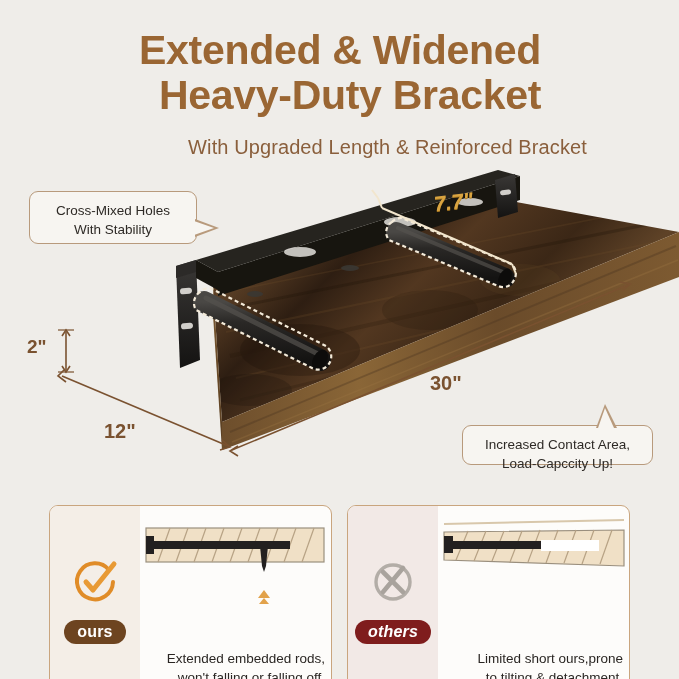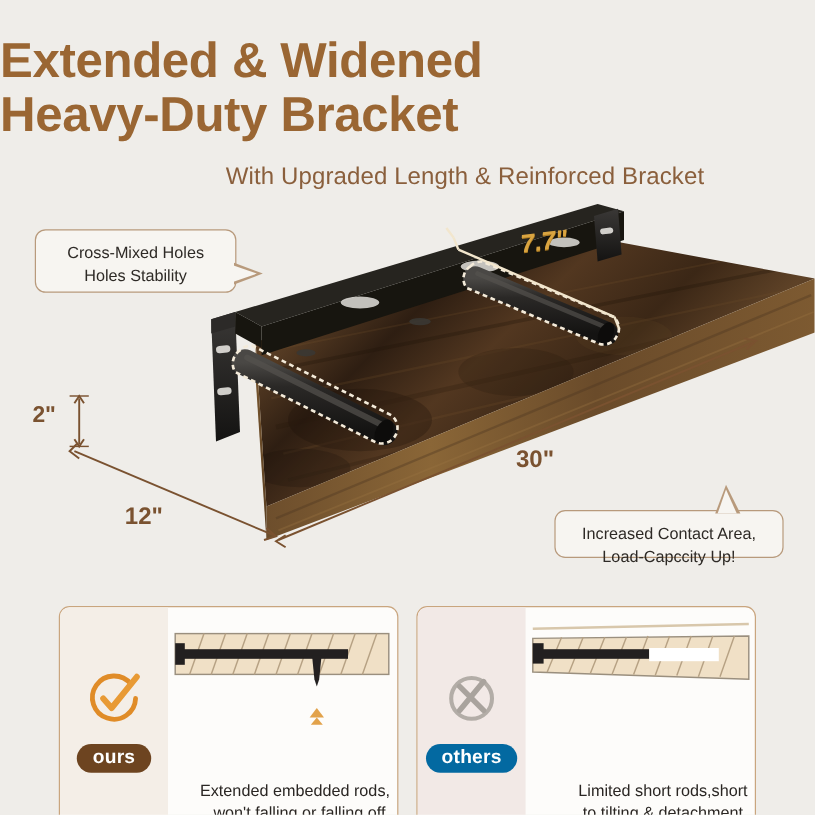--- a/index.html
+++ b/index.html
@@ -7,21 +7,21 @@
     width:679px;height:679px;
     background:#efede9;
     font-family:"Liberation Sans", sans-serif;
     overflow:hidden;
     position:relative;
   }
   .stage{position:absolute;inset:0;}
 
   
   .headline{
-    position:absolute;left:0;top:28px;width:541px;text-align:left;
+    position:absolute;left:0;top:28px;width:541px;text-align:right;
     font-size:41px;line-height:45px;font-weight:bold;color:#9a6633;
     letter-spacing:-0.3px;
   }
   .headline .l2{display:block;}
   .subhead{
     position:absolute;left:0;top:136px;width:679px;text-align:center;
     font-size:20px;color:#8a5f3c;letter-spacing:0.1px;margin-left:48px;
   }
 
   
@@ -85,21 +85,21 @@
     display:flex;flex-direction:column;align-items:center;
     justify-content:center;gap:14px;
   }
   #card-ours .card-left{background:#f4eee7;}
   #card-others .card-left{background:#f2e9e6;}
   .badge{
     border-radius:13px;padding:3px 13px;color:#ffffff;
     font-size:16px;font-weight:bold;letter-spacing:0.2px;
   }
   .badge-ours{background:#6d4420;}
-  .badge-others{background:#0369a1;}
+  .badge-others{background:#7f1d1d;font-style:italic;}
   .card-right{
     position:absolute;left:90px;top:0;right:0;bottom:0;
   }
   .card-caption{
     position:absolute;left:0;right:0;bottom:9px;text-align:right;
     font-size:13.5px;line-height:19px;color:#2a2623;padding:0 6px;
   }
   .diagram{position:absolute;left:0;top:4px;}
 </style>
 </head>
@@ -234,21 +234,21 @@
       <path d="M222,280 L230,287 L220,290"></path>
 
       <path d="M232,290 L628,125"></path>
       <path d="M238,286 L230,291 L238,296"></path>
       <path d="M620,122 L630,124 L622,131"></path>
     </g>
   </svg>
 
   <div class="callout" id="callout-holes">
     <span>Cross-Mixed Holes</span><br>
-    <span>Holes Stability</span>
+    <span>With Stability</span>
   </div>
   <div class="tail tail-holes"></div>
   <div class="tail tail-holes-in"></div>
 
   <div class="callout" id="callout-contact">
     <span>Increased Contact Area,</span><br>
     <span>Load-Capccity Up!</span>
   </div>
   <div class="tail tail-contact"></div>
   <div class="tail tail-contact-in"></div>
@@ -317,19 +317,19 @@
             <path d="M108,53 L120,20"></path>
           <path d="M126,53 L138,20"></path>
             <path d="M144,54 L156,20"></path>
             <path d="M162,54 L174,20"></path>
         </g>
         <rect x="6" y="26" width="9" height="17" fill="#232020"></rect>
         <rect x="11" y="31" width="92" height="8" fill="#232020"></rect>
         <rect x="103" y="30" width="58" height="11" fill="#ffffff"></rect>
       </svg>
       <div class="card-caption">
-        <span>Limited short rods,short</span><br>
+        <span>Limited short ours,prone</span><br>
         <span>to tilting &amp; detachment.</span>
       </div>
     </div>
   </div>
 
 </div>
 
 </body></html>

